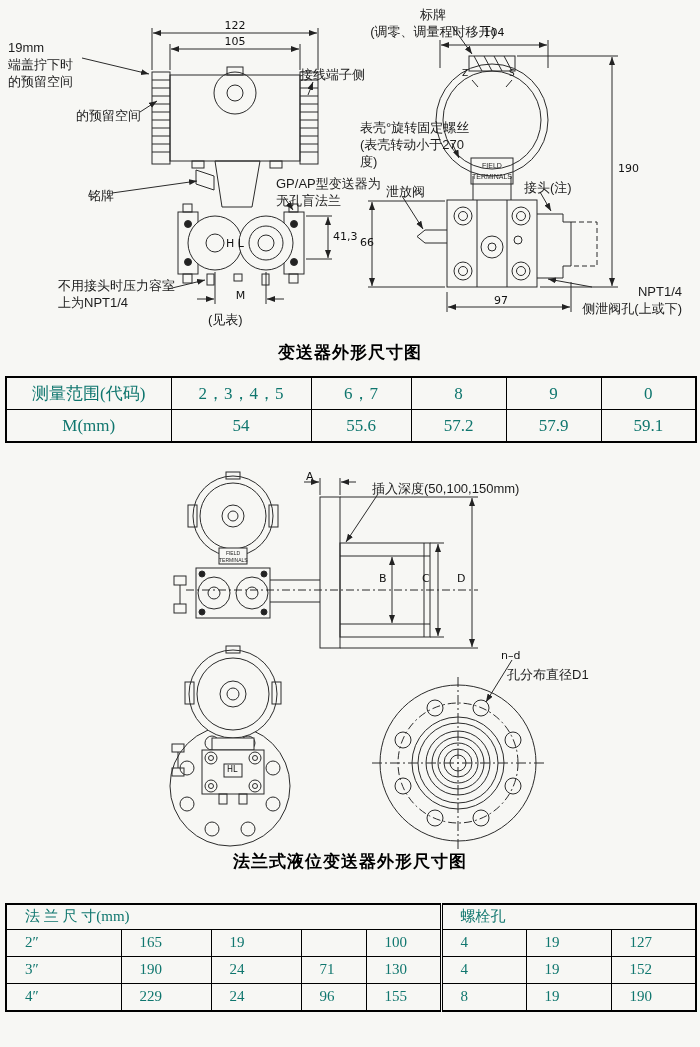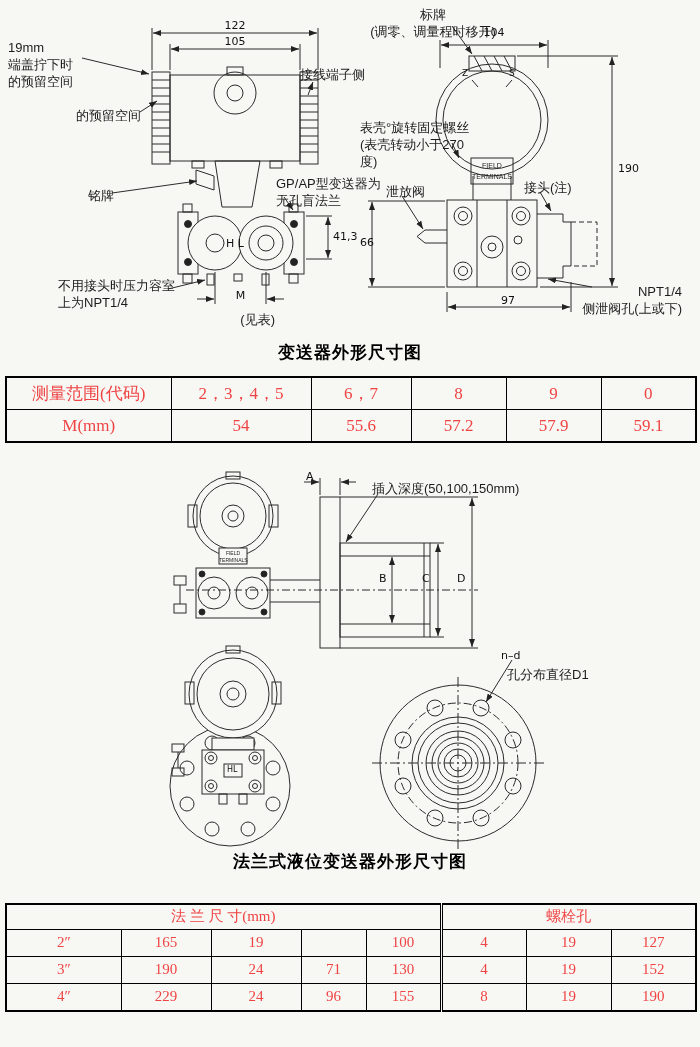--- a/index.html
+++ b/index.html
@@ -3,25 +3,25 @@
 <meta charset="utf-8">
 <style>
   html,body{margin:0;padding:0}
   body{width:700px;height:1047px;background:#fff;font-family:"Liberation Sans",sans-serif}
   #page{position:relative;width:700px;height:1047px;background:#f7f7f4;overflow:hidden}
   svg.art{position:absolute;left:0;top:0}
   .lbl{position:absolute;font-size:13px;line-height:1.3;color:#1c1c1c;white-space:pre-line}
   .dim{position:absolute;font-size:11px;color:#111;font-family:"DejaVu Sans",sans-serif;line-height:1;white-space:pre-line}
   .cap{position:absolute;left:0;width:700px;text-align:center;font-weight:700;font-size:17px;color:#000;letter-spacing:1px}
   .subcap{position:absolute;left:0;width:700px;text-align:center;font-size:15px;color:#000;font-family:"Liberation Serif",serif}
-  table.spec{position:absolute;border-collapse:collapse;table-layout:fixed;font-family:"Liberation Serif",serif;color:#ef4444;border:2px solid #000;background:transparent}
+  table.spec{position:absolute;border-collapse:collapse;table-layout:fixed;font-family:"Liberation Serif",serif;color:#0f766e;border:2px solid #000;background:transparent}
   #t1{left:5px;top:376px;width:690px;font-size:17px}
   #t1 td{border:1px solid #000;text-align:center;height:31px;padding:0 2px}
   #t2{left:5px;top:903px;width:690px;font-size:15px}
-  #t2 td{border:1px solid #000;text-align:center;padding:1px 4px;white-space:pre-line;line-height:1.15}
+  #t2 td{border:1px solid #000;padding:1px 18px;white-space:pre-line;line-height:1.15}
   #t2 tr.gh td{height:22px}
   #t2 tr.ch td{height:40px}
   #t2 tr.dr td{height:24px}
   #t2 td.sep{border-left:3px double #000}
 </style>
 </head>
 <body>
 
 <div id="page">
 
@@ -237,22 +237,22 @@
 <div class="lbl" style="left:276px;top:176px;width:110px">GP/AP型变送器为
 无孔盲法兰</div>
 <div class="lbl" style="left:386px;top:184px">泄放阀</div>
 <div class="lbl" style="left:524px;top:180px">接头(注)</div>
 <div class="dim" style="left:226px;top:238px;font-size:11px">H L</div>
 <div class="dim" style="left:333px;top:231px">41,3</div>
 <div class="dim" style="left:360px;top:237px">66</div>
 <div class="lbl" style="left:58px;top:278px;width:130px;">不用接头时压力容室
 上为NPT1/4</div>
 <div class="dim" style="left:228px;top:290px;width:25px;text-align:center">M</div>
-<div class="lbl" style="left:230px;top:312px;width:45px;text-align:right">(见表)</div>
-<div class="dim" style="left:494px;top:295px;width:28px;text-align:center">97</div>
+<div class="lbl" style="left:208px;top:312px;width:45px;text-align:left">(见表)</div>
+<div class="dim" style="left:494px;top:295px;width:28px;">97</div>
 <div class="lbl" style="left:562px;top:284px;width:120px;text-align:right">NPT1/4
 侧泄阀孔(上或下)</div>
 
 <div class="cap" style="top:341px">变送器外形尺寸图</div>
 
 <table class="spec" id="t1">
   <colgroup>
         <col style="width:165px">
         <col style="width:140px">
         <col style="width:100px">

